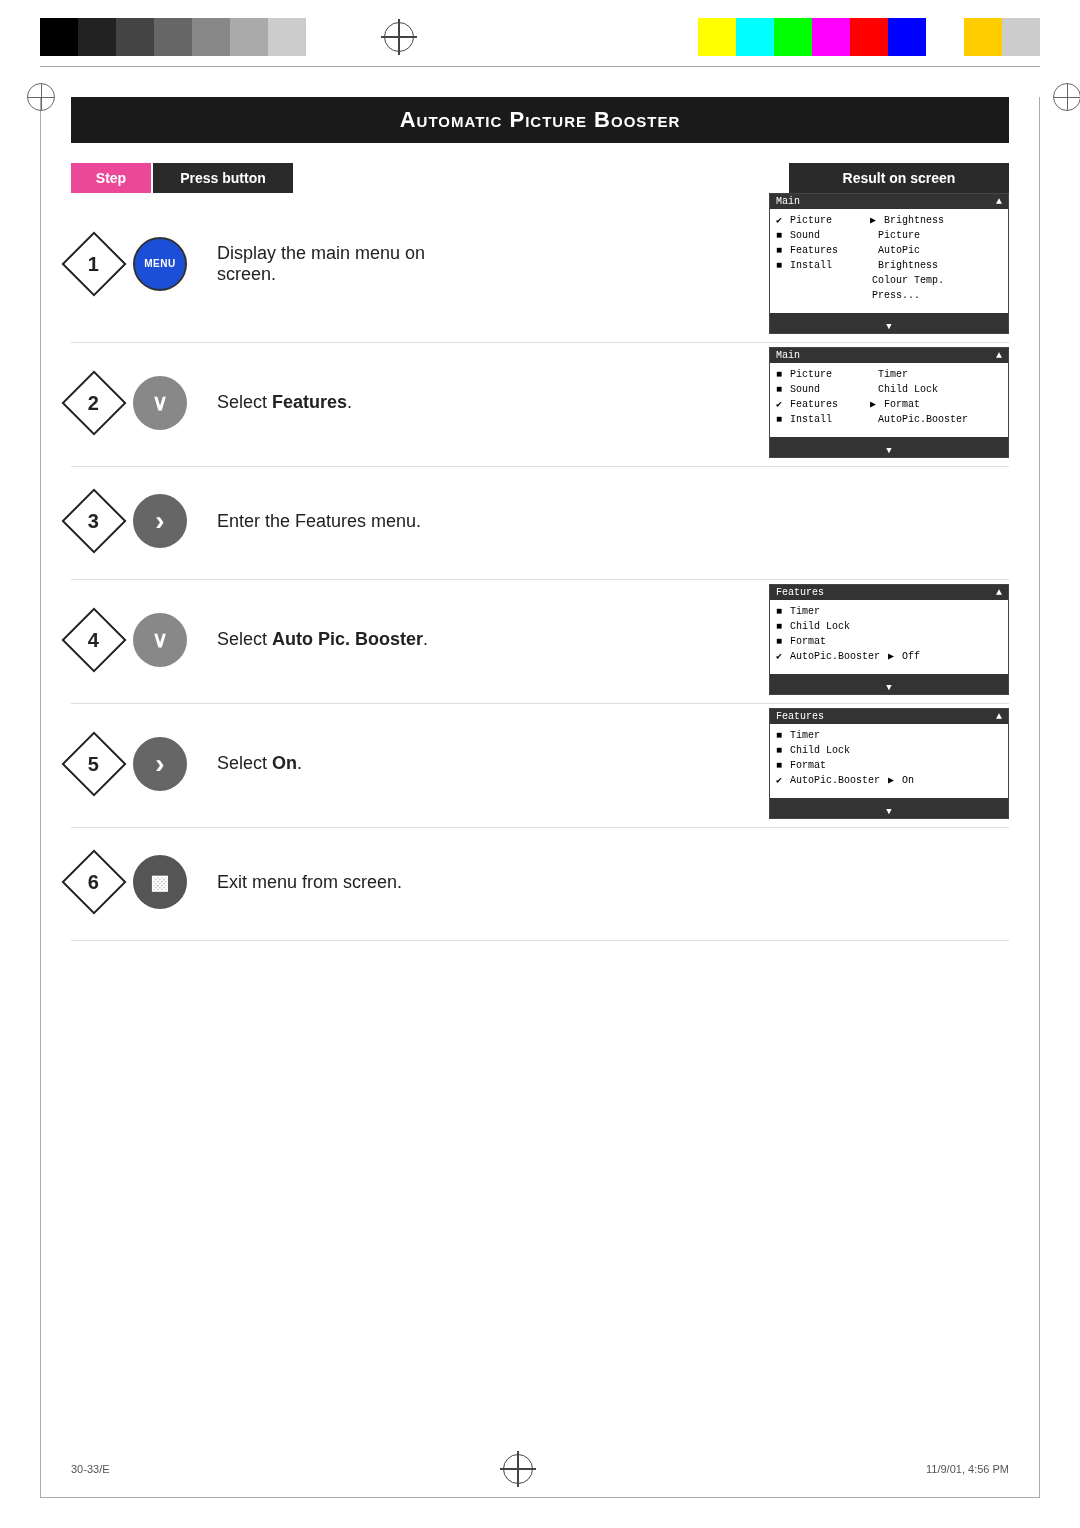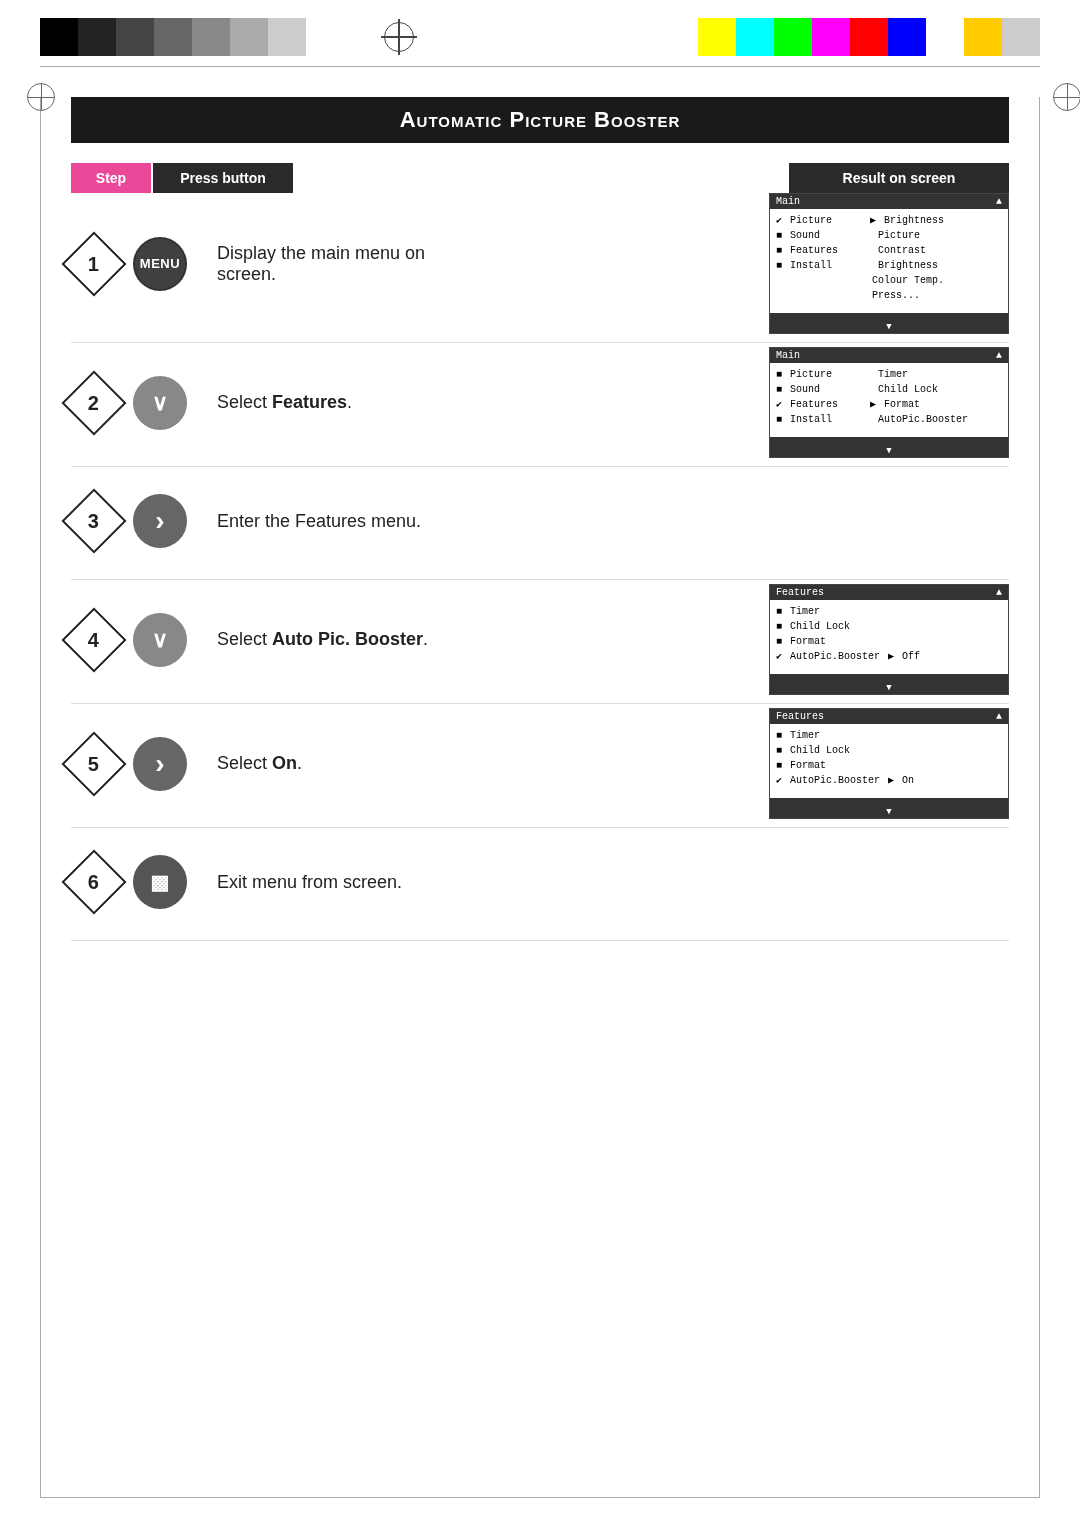--- a/index.html
+++ b/index.html
@@ -159,23 +159,23 @@
       align-items: center;
       justify-content: center;
       font-size: 13px;
       font-weight: bold;
       color: #222;
       background: #fff;
       flex-shrink: 0;
       margin-right: 30px;
     }
     .btn-icon.menu-btn {
-      font-size: 13px;
+      font-size: 10px;
       letter-spacing: 0.5px;
-      background: #404040;
+      background: #1d4ed8;
       color: #fff;
       border-color: #333;
     }
     .btn-icon.exit-btn {
       font-size: 18px;
       background: #555;
       color: #fff;
       border-color: #555;
     }
     .btn-icon.chevron {
@@ -419,21 +419,21 @@
             <div class="screen-row">
               <span class="check">■</span>
               <span class="label">Sound</span>
               <span> </span>
               <span class="value">Picture</span>
             </div>
             <div class="screen-row">
               <span class="check">■</span>
               <span class="label">Features</span>
               <span> </span>
-              <span class="value">Contrast</span>
+              <span class="value">AutoPic</span>
             </div>
             <div class="screen-row">
               <span class="check">■</span>
               <span class="label">Install</span>
               <span> </span>
               <span class="value">Brightness</span>
             </div>
             <div class="screen-row">
               <span class="check"> </span>
               <span class="label"></span>
@@ -602,16 +602,25 @@
           </div>
           <div class="btn-icon exit-btn" style="font-size: 20px;">▩</div>
           <div class="step-desc">Exit menu from screen.</div>
         </div>
         <div style="width: 240px; flex-shrink: 0; margin-left: auto;"></div>
       </div>
       <div style="border-bottom: 1px solid rgb(221, 221, 221); margin: 4px 0px;"></div>
     </div>
 
 
+  <div class="bottom-footer">
+    <span>30-33/E</span>
+    <div style="display:flex;align-items:center;justify-content:center;width:36px;height:36px;">
+      <div class="crosshair-large">
+        <div class="crosshair-circle"></div>
+      </div>
+    </div>
+    <span>11/9/01, 4:56 PM</span>
+  </div>
 
 </div>
 
 <div class="bottom-line"></div>
 
 </body></html>

